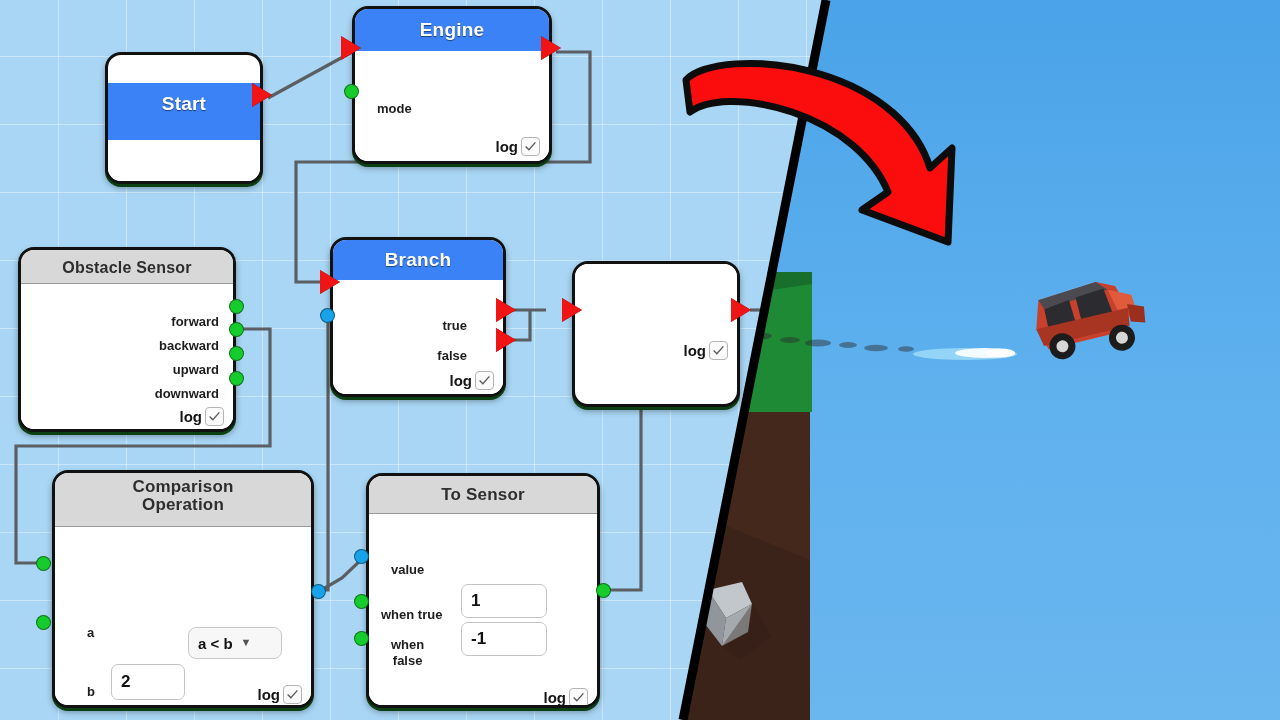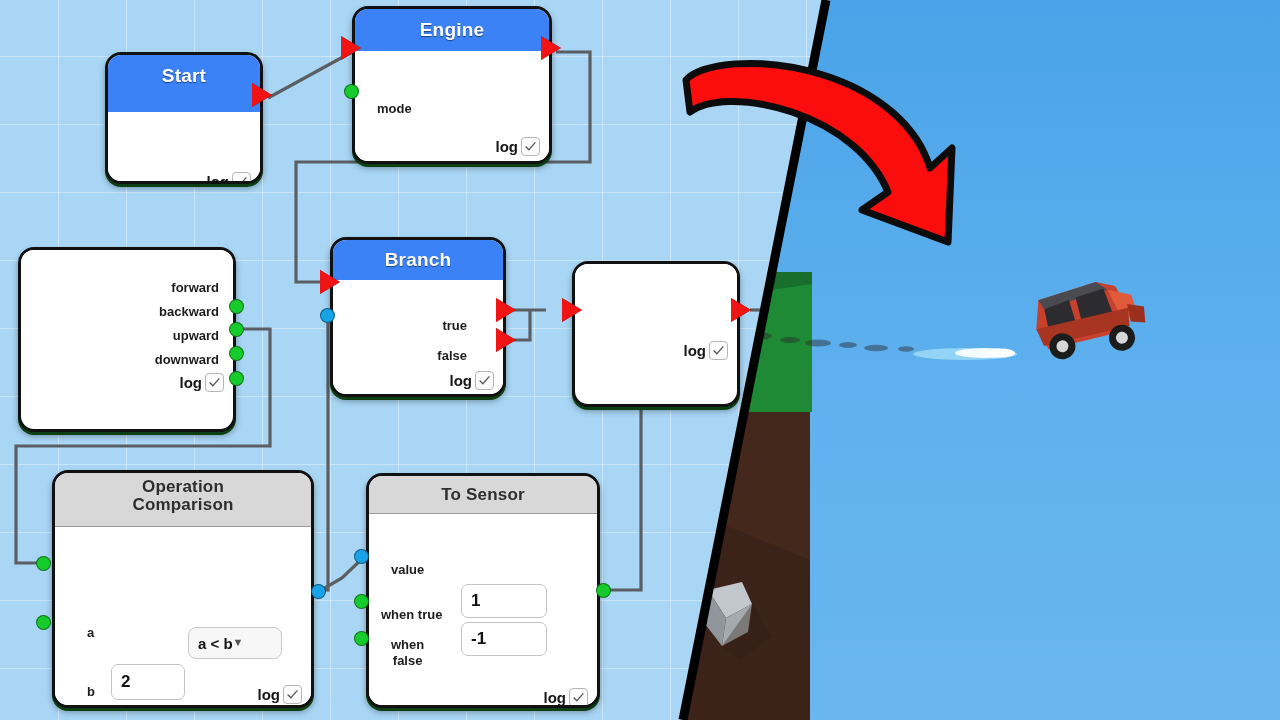--- a/index.html
+++ b/index.html
@@ -81,21 +81,21 @@
 
   
   .tbox {
     position:absolute; background:#fff; border:1px solid #c3c3c3;
     border-radius:7px; font-size:17px; font-weight:bold; color:#111;
     display:flex; align-items:center; padding-left:9px;
   }
   
   .ddl {
     position:absolute; background:#f7f7f7; border:1px solid #c9c9c9;
-    border-radius:8px; display:flex; align-items:center; 
+    border-radius:8px; display:flex; align-items:center; gap:8px;
     padding:0 9px; font-size:15px; font-weight:bold; color:#111;
   }
   .ddl .cv { font-size:11px; color:#555; transform:translateY(-1px); }
 
   
   #game {
     position:absolute; left:0; top:0; width:1280px; height:720px;
     clip-path:polygon(826px 0, 1280px 0, 1280px 720px, 683px 720px);
     background:linear-gradient(#4aa3e8 0%, #5fb1ee 55%, #6ab6ef 100%);
     overflow:hidden; z-index:20;
@@ -131,21 +131,21 @@
         <path d="M 604,590 L 641,590 L 641,408"></path>
 
         <path d="M 500,310 L 546,310 L 546,310"></path>
         <path d="M 500,340 L 530,340 L 530,310"></path>
 
         <path d="M 750,310 L 770,310 L 770,310"></path>
       </g>
     </svg>
 
     <div class="node" style="left:105px; top:52px; width:158px; height:132px;">
-      <div class="node-hdr hdr-red" style="font-size:19px; height:57px; line-height:32px;">Start</div>
+      <div class="node-hdr hdr-red" style="font-size:19px; height:57px; line-height:32px;margin-top:28px;">Start</div>
       <div class="node-body" style="height:87px;">
         <div class="logrow" style="right:9px; bottom:8px;">
           <span>log</span>
           <span class="chk">
             <svg viewBox="0 0 16 16">
                 <path d="M2 8 L6 12 L14 3" fill="none" stroke="#5a5a5a" stroke-width="1.6"></path>
               </svg>
           </span>
         </div>
       </div>
@@ -164,20 +164,21 @@
               </svg>
           </span>
         </div>
       </div>
     </div>
     <div class="tri" style="left:341px; top:36px;"></div>
     <div class="tri" style="left:541px; top:36px;"></div>
     <div class="sock green" style="left:344px; top:84px;"></div>
 
     <div class="node" style="left:18px; top:247px; width:218px; height:185px;">
+      <div class="node-hdr hdr-grey" style="font-size:16px; height:34px; line-height:26px;">Obstacle Sensor</div>
       <div class="node-body" style="height:148px;">
         <div class="row rt" style="right:14px; top:18px;">forward</div>
         <div class="row rt" style="right:14px; top:42px;">backward</div>
         <div class="row rt" style="right:14px; top:66px;">upward</div>
         <div class="row rt" style="right:14px; top:90px;">downward</div>
         <div class="logrow" style="right:9px; bottom:6px;">
           <span>log</span>
           <span class="chk">
             <svg viewBox="0 0 16 16">
                 <path d="M2 8 L6 12 L14 3" fill="none" stroke="#5a5a5a" stroke-width="1.6"></path>
@@ -221,22 +222,22 @@
               </svg>
           </span>
         </div>
       </div>
     </div>
     <div class="tri" style="left:562px; top:298px;"></div>
     <div class="tri" style="left:731px; top:298px;"></div>
 
     <div class="node" style="left:52px; top:470px; width:262px; height:238px;">
       <div class="node-hdr hdr-grey" style="font-size:17px; height:54px; padding-top:5px;">
+        <div>Comparison</div>
         <div>Operation</div>
-        <div>Comparison</div>
       </div>
       <div class="node-body" style="height:181px;">
         <div class="row" style="left:32px; top:86px;">a</div>
         <div class="row" style="left:32px; top:145px;">b</div>
 
         <div class="ddl" style="left:133px; top:100px; width:94px; height:32px;">
           <span>a &lt; b</span>
           <span class="cv">▼</span>
         </div>
 

